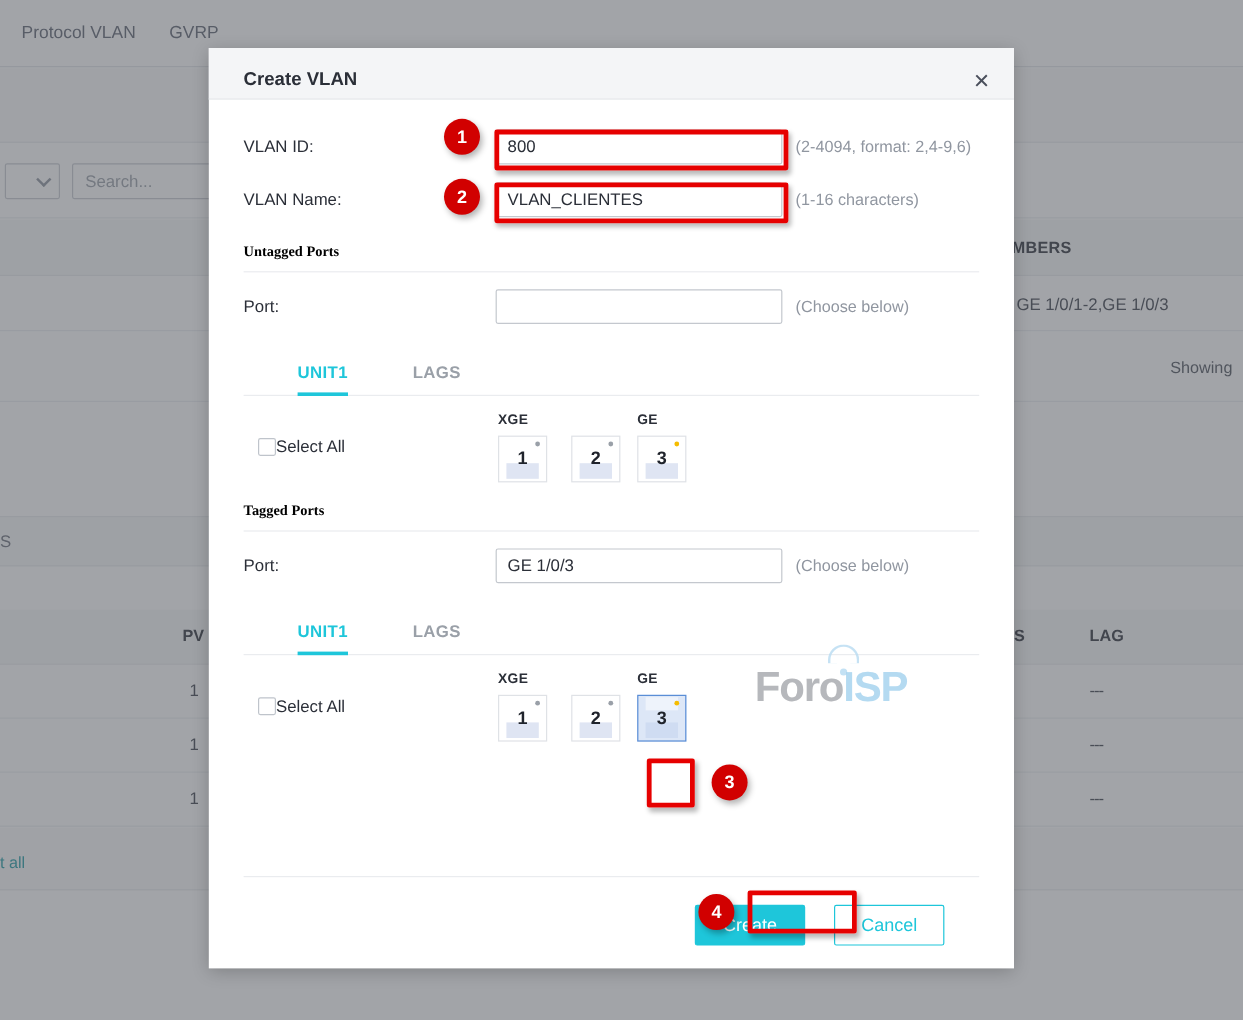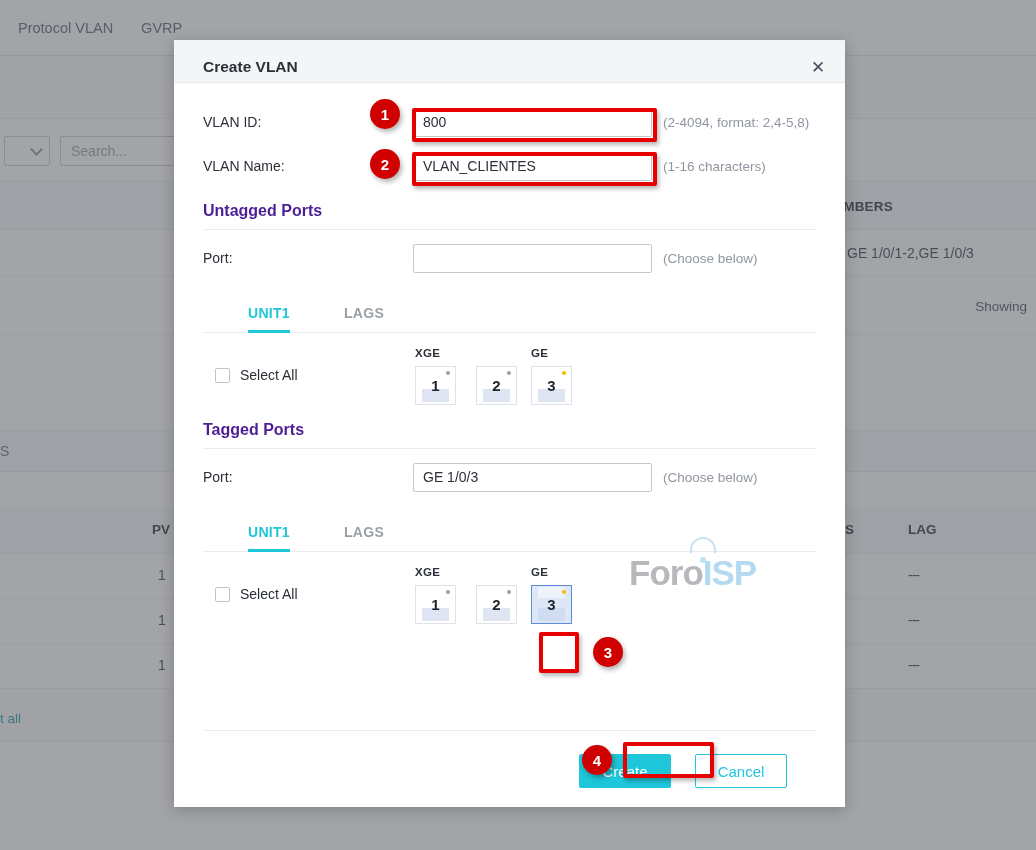--- a/index.html
+++ b/index.html
@@ -128,38 +128,38 @@
   .flabel { width: 210px; font-size: 14px; color: #2b2f38; flex: 0 0 210px; }
   .finput {
     width: 239px; height: 29px; border: 1px solid #c4c8ce; border-radius: 2px;
     background: #fff; font-size: 14px; color: #2b2f38;
     padding: 0 9px; font-family: "Liberation Sans", sans-serif;
     outline: none;
   }
   .fhint { margin-left: 11px; font-size: 13.5px; color: #9096a0; white-space: nowrap; }
 
   .section-title {
-    font-size: 16px; font-weight: bold; color: #4c1d95;
-    margin-top: 14px; margin-bottom: 9px;
+    font-size: 12px; font-weight: bold; color: #000000;
+    margin-top: 14px; margin-bottom: 9px; font-family: Liberation Serif, serif;
   }
   .hr { height: 1px; background: #eaecef; }
 
   .tabs { display: flex; margin-top: 18px; border-bottom: 1px solid #eaecef; }
   .tab {
     font-size: 14px; font-weight: bold; padding: 0 0 9px 0; margin-right: 54px;
     color: #9aa0a8; letter-spacing: .3px; cursor: pointer;
     position: relative; top: 1px;
   }
   .tab.active { color: #1ec6da; border-bottom: 3px solid #1ec6da; text-align: right; }
   .tab:first-child { margin-left: 45px; }
 
   .port-area { position: relative; height: 86px; }
   .sel-all {
     position: absolute; left: 12px; top: 34px;
-    display: flex; align-items: center; gap: 10px;
+    display: flex; align-items: center; 
     font-size: 14px; color: #2b2f38;
   }
   .cbox {
     width: 15px; height: 15px; border: 1px solid #bfc4cb; background: #fff; border-radius: 2px;
   }
   .grp { position: absolute; top: 14px; }
   .grp-label { font-size: 11.5px; font-weight: bold; color: #2b2f38; letter-spacing: .3px; }
   .ports { display: flex; gap: 20px; margin-top: 7px; }
 
   .port {
@@ -300,21 +300,21 @@
     <div class="modal-header">
       <span class="modal-title">Create VLAN</span>
       <span class="modal-close">✕</span>
     </div>
 
     <div class="modal-body">
 
       <div class="frow" style="margin-top:17px">
         <span class="flabel">VLAN ID:</span>
         <input class="finput" type="text" value="800" style="">
-        <span class="fhint">(2-4094, format: 2,4-5,8)</span>
+        <span class="fhint">(2-4094, format: 2,4-9,6)</span>
       </div>
 
       <div class="frow">
         <span class="flabel">VLAN Name:</span>
         <input class="finput" type="text" value="VLAN_CLIENTES" style="">
         <span class="fhint">(1-16 characters)</span>
       </div>
 
       <div class="section-title">Untagged Ports</div>
       <div class="hr"></div>

